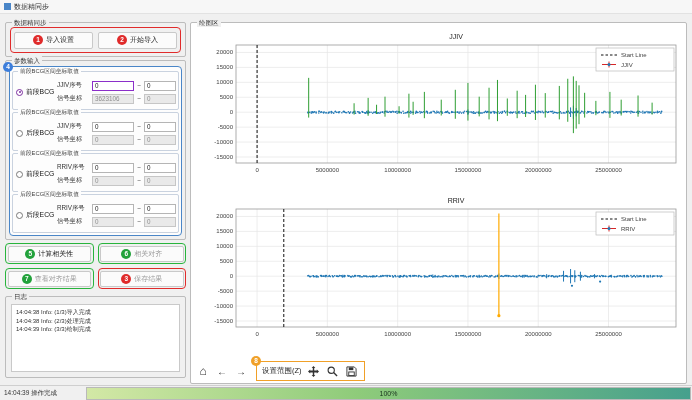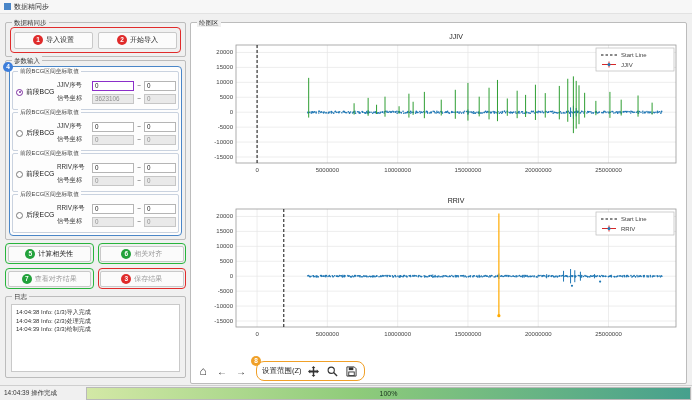--- a/index.html
+++ b/index.html
@@ -77,21 +77,21 @@
   #chart2 { position:absolute; left:5px; top:170px; }
   svg text { font-family:"Liberation Sans","DejaVu Sans",sans-serif; }
   .tick { font-size:6px; fill:#444; }
   .ctitle { font-size:7px; fill:#222; }
 
   .toolbar { position:absolute; left:5px; top:337px; height:22px; display:flex;
              align-items:center; gap:5px; }
   .ticon { width:14px; height:14px; background:none; border:none; display:flex;
            align-items:center; justify-content:center; font-size:10px; color:#333; padding:0; }
   .ticon.home { font-size:12px; }
-  .orange-frame { position:relative; border:1.5px solid #f0a028; border-radius:8px;
+  .orange-frame { position:relative; border:1.5px solid #f0a028; border-radius:0;
                   display:flex; align-items:center; gap:5px; padding:2px 5px; margin-left:3px; }
   .badge8 { position:absolute; top:-6px; left:-6px; }
   .range-btn { font-size:7.5px; background:none; border:none; color:#222; font-family:inherit; }
 
   
   .statusbar { position:absolute; left:0; right:0; bottom:0; height:15px; background:#f0f0f0;
                border-top:1px solid #cfcfcf; display:flex; align-items:center; }
   .status-text { width:86px; padding-left:4px; font-size:6.5px; color:#333; flex:none; }
   .progress { flex:1; height:13px; border:1px solid #b9b9b9; background:#fff; position:relative;
               margin-right:1px; }

